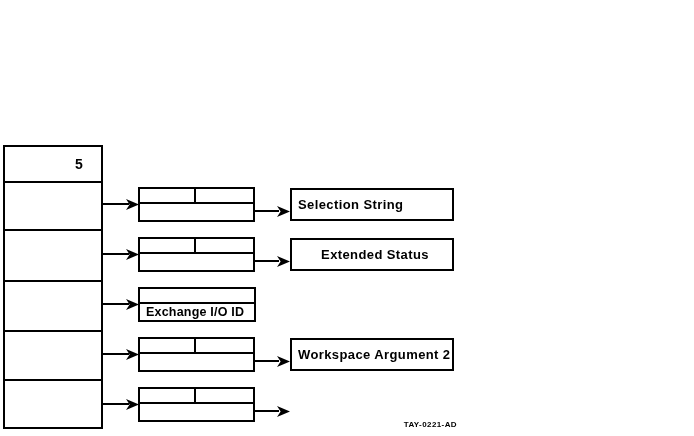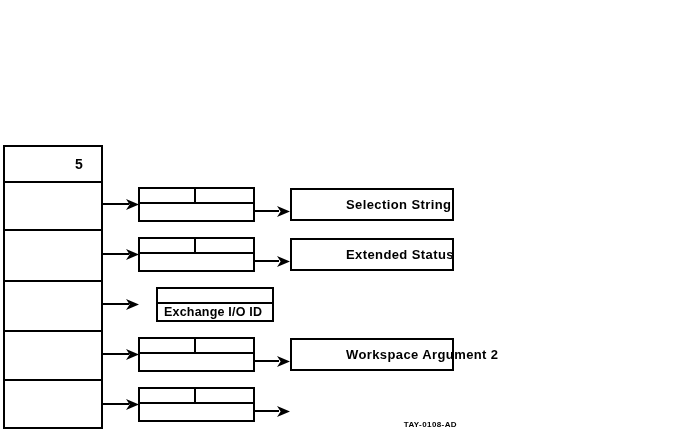--- a/index.html
+++ b/index.html
@@ -21,33 +21,33 @@
 
   
   .hline { position: absolute; height: 2px; background: #000; }
   .ahead {
     position: absolute; width: 13px; height: 11px; background: #000;
     clip-path: polygon(0 0, 100% 50%, 0 100%, 28% 50%);
   }
 
   
   .descriptor { left: 138px; width: 117px; height: 35px; }
-  .descriptor.wide { width: 118px; margin-left: 18px; }
+  .descriptor.wide { width: 118px; }
   .d-top { height: 15px; border-bottom: 2px solid #000; box-sizing: border-box; }
   .d-split { width: 56px; height: 100%; border-right: 2px solid #000; box-sizing: border-box; }
   .d-label {
     height: 16px; line-height: 16px; font-size: 12.5px; font-weight: bold;
     padding-left: 6px; letter-spacing: 0.2px; white-space: nowrap;
   }
 
   
   .target { left: 290px; width: 164px; height: 33px; }
   .t-label {
     display: block; height: 31px; line-height: 29px; padding-left: 6px;
-    font-size: 13px; font-weight: bold; letter-spacing: 0.4px; white-space: nowrap; margin-left: 48px;
+    font-size: 13px; font-weight: bold; letter-spacing: 0.4px; white-space: nowrap;
   }
 
   .caption {
     position: absolute; left: 290px; top: 420px; width: 167px;
     text-align: right; font-size: 8px; font-weight: bold; letter-spacing: 0.4px;
   }
 </style>
 </head>
 <body>
 
@@ -79,21 +79,21 @@
 
   <div class="hline" style="left:103px;top:253px;width:26px;"></div>
   <div class="ahead" style="left:126px;top:249px;"></div>
   <div class="box descriptor" style="top:237px;">
     <div class="d-top">
       <div class="d-split"></div>
     </div>
   </div>
   <div class="hline" style="left:255px;top:260px;width:24px;"></div>
   <div class="ahead" style="left:277px;top:256px;"></div>
-  <div class="box target" style="top:238px;">
+  <div class="box target" style="top:238px;text-align:center;">
     <span class="t-label">Extended Status</span>
   </div>
 
   <div class="hline" style="left:103px;top:303px;width:26px;"></div>
   <div class="ahead" style="left:126px;top:299px;"></div>
   <div class="box descriptor wide" style="top:287px;">
     <div class="d-top"></div>
     <div class="d-label">Exchange I/O ID</div>
   </div>
 
@@ -113,15 +113,15 @@
   <div class="hline" style="left:103px;top:403px;width:26px;"></div>
   <div class="ahead" style="left:126px;top:399px;"></div>
   <div class="box descriptor" style="top:387px;">
     <div class="d-top">
       <div class="d-split"></div>
     </div>
   </div>
   <div class="hline" style="left:255px;top:410px;width:24px;"></div>
   <div class="ahead" style="left:277px;top:406px;"></div>
 
-  <div class="caption">TAY-0108-AD</div>
+  <div class="caption">TAY-0221-AD</div>
 
 </div>
 
 </body></html>

